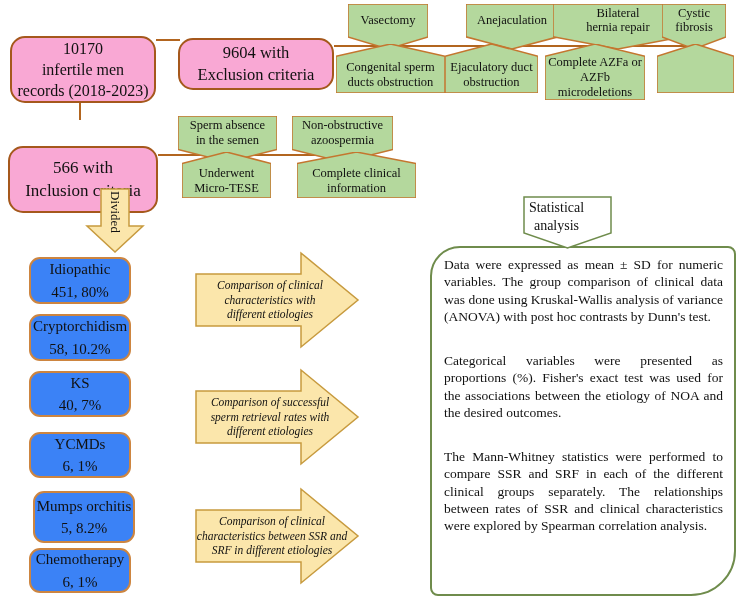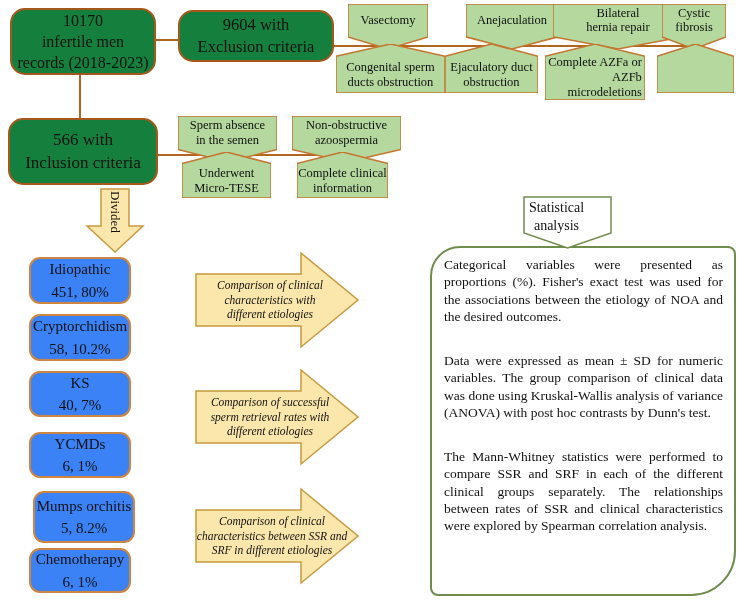--- a/index.html
+++ b/index.html
@@ -2,23 +2,23 @@
 <html><head>
 <meta charset="utf-8">
 <style>
   html,body{margin:0;padding:0;background:#fff;}
   #canvas{
     position:relative;width:741px;height:602px;background:#ffffff;
     font-family:"Liberation Serif", serif;color:#111;overflow:hidden;
   }
   .line{position:absolute;background:#b2651f;z-index:1;}
   .gbox{
-    position:absolute;z-index:2;background:#15803d;border:2px solid #a5581c;
+    position:absolute;z-index:2;background:#f9a8d4;border:2px solid #a5581c;
     border-radius:15px;display:flex;align-items:center;justify-content:center;
-    text-align:center;white-space:pre-line;line-height:1.32;box-sizing:border-box;
+    text-align:center;white-space:pre-line;line-height:1.32;box-sizing:border-box;margin-top:28px;
   }
   .lite{
     position:absolute;z-index:2;background:#3b82f6;border:2px solid #cd8540;
     border-radius:11px;display:flex;align-items:center;justify-content:center;
     text-align:center;white-space:pre-line;font-size:15px;line-height:1.5;box-sizing:border-box;
   }
   .pent{position:absolute;z-index:2;}
   .pent svg{position:absolute;left:0;top:0;width:100%;height:100%;}
   .pent polygon{fill:#b4d89d;stroke:#c4762f;stroke-width:1.5;}
   .pent .lbl{
@@ -103,21 +103,21 @@
     <svg viewBox="0 0 100 100" preserveAspectRatio="none">
         <polygon points="0,0 100,0 100,73 50,100 0,73" vector-effect="non-scaling-stroke"></polygon>
       </svg>
     <span class="lbl">Bilateral
 hernia repair</span>
   </div>
   <div class="pent pent-up" style="left:545px;top:44px;width:100px;height:56px;">
     <svg viewBox="0 0 100 100" preserveAspectRatio="none">
         <polygon points="0,22 50,0 100,22 100,100 0,100" vector-effect="non-scaling-stroke"></polygon>
       </svg>
-    <span class="lbl" style="top:20%;text-align:right;">Complete AZFa or
+    <span class="lbl" style="top:20%;">Complete AZFa or
 AZFb
 microdeletions</span>
   </div>
 
   <div class="pent pent-down" style="left:662px;top:4px;width:64px;height:45px;">
     <svg viewBox="0 0 100 100" preserveAspectRatio="none">
         <polygon points="0,0 100,0 100,73 50,100 0,73" vector-effect="non-scaling-stroke"></polygon>
       </svg>
     <span class="lbl">Cystic
 fibrosis</span>
@@ -136,28 +136,28 @@
 in the semen</span>
   </div>
   <div class="pent pent-up" style="left:182px;top:152px;width:89px;height:46px;">
     <svg viewBox="0 0 100 100" preserveAspectRatio="none">
         <polygon points="0,25 50,0 100,25 100,100 0,100" vector-effect="non-scaling-stroke"></polygon>
       </svg>
     <span class="lbl">Underwent
 Micro-TESE</span>
   </div>
 
-  <div class="pent pent-down" style="left:292px;top:116px;width:101px;height:46px;padding-left:8px;">
+  <div class="pent pent-down" style="left:292px;top:116px;width:101px;height:46px;">
     <svg viewBox="0 0 100 100" preserveAspectRatio="none">
         <polygon points="0,0 100,0 100,73 50,100 0,73" vector-effect="non-scaling-stroke"></polygon>
       </svg>
     <span class="lbl">Non-obstructive
 azoospermia</span>
   </div>
-  <div class="pent pent-up" style="left:297px;top:152px;width:91px;height:46px;">
+  <div class="pent pent-up" style="left:297px;top:152px;width:91px;height:46px;padding-left:28px;">
     <svg viewBox="0 0 100 100" preserveAspectRatio="none">
         <polygon points="0,25 50,0 100,25 100,100 0,100" vector-effect="non-scaling-stroke"></polygon>
       </svg>
     <span class="lbl">Complete clinical
 information</span>
   </div>
 
   <div class="arrowwrap" style="left:84px;top:188px;width:62px;height:66px;">
     <svg width="62" height="66">
       <polygon points="17,1 45,1 45,38 59,38 31,64 3,38 17,38"></polygon>
@@ -209,18 +209,18 @@
 
   <div class="pennant" style="left:523px;top:196px;width:89px;height:54px;">
     <svg width="89" height="54">
       <polygon points="1,1 88,1 88,37 44.5,52 1,37"></polygon>
     </svg>
   </div>
   <div class="pennant-label" style="left:523px;top:199px;width:67px;height:40px;">Statistical
 analysis</div>
 
   <div class="bigbox">
+    <p>Data were expressed as mean ± SD for numeric variables. The group comparison of clinical data was done using Kruskal-Wallis analysis of variance (ANOVA) with post hoc contrasts by Dunn's test.</p>
     <p>Categorical variables were presented as proportions (%). Fisher's exact test was used for the associations between the etiology of NOA and the desired outcomes.</p>
-    <p>Data were expressed as mean ± SD for numeric variables. The group comparison of clinical data was done using Kruskal-Wallis analysis of variance (ANOVA) with post hoc contrasts by Dunn's test.</p>
     <p>The Mann-Whitney statistics were performed to compare SSR and SRF in each of the different clinical groups separately. The relationships between rates of SSR and clinical characteristics were explored by Spearman correlation analysis.</p>
   </div>
 
 </div>
 
 </body></html>

